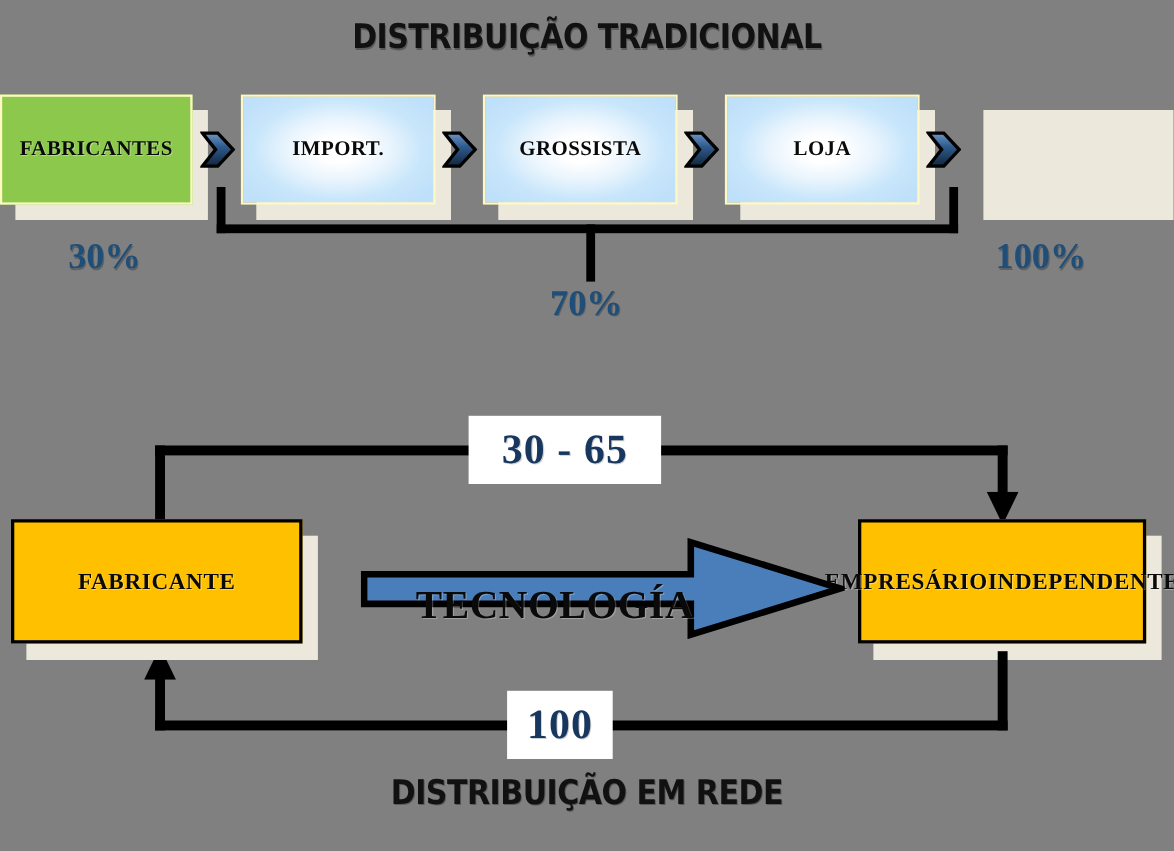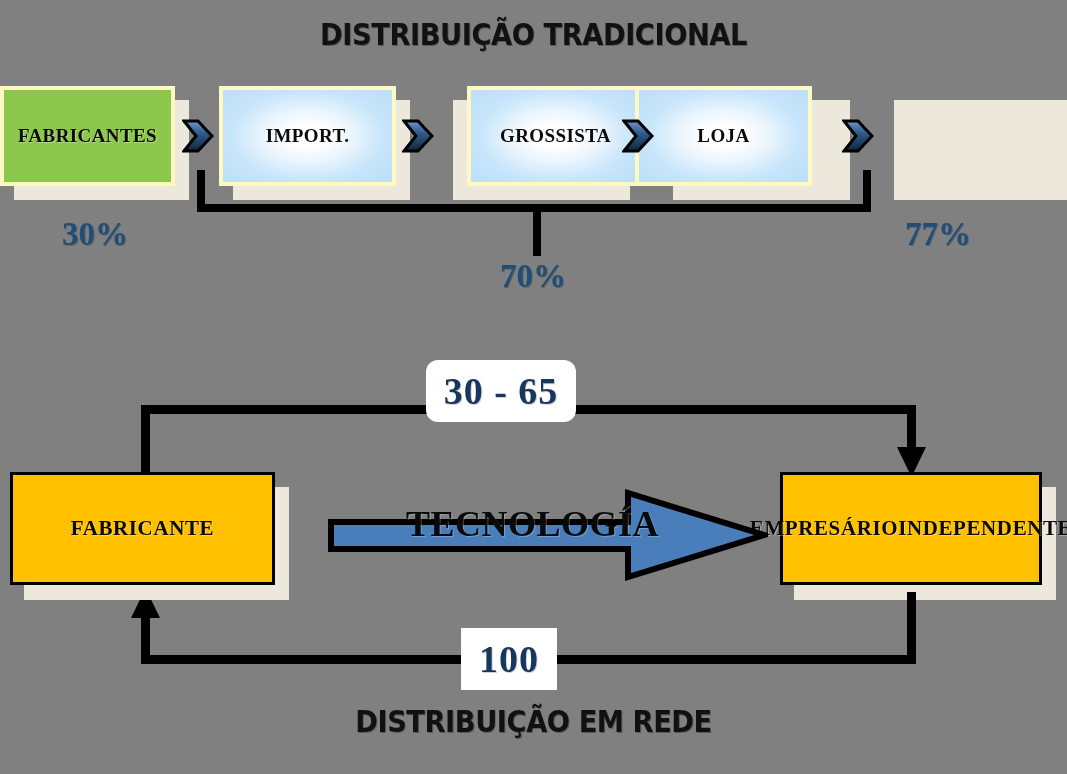--- a/index.html
+++ b/index.html
@@ -27,21 +27,21 @@
     transform:scaleX(0.88);
     text-shadow:1px 1px 0 #5a5a5a;
   }
   #title-top{top:16px;}
   #title-bottom{top:703px;}
 
   
   .pbox{
     position:absolute;
     box-sizing:border-box;
-    border:4px solid #fef9c3;
+    border:2px solid #fef9c3;
     display:flex;align-items:center;justify-content:center;
     font-family:"Liberation Serif", serif;
     font-weight:bold;
     font-size:19px;
     color:#0a0a0a;
     letter-spacing:0.4px;
     text-align:center;
     text-shadow:1px 1px 0 rgba(255,255,255,.35);
     z-index:6;
   }
@@ -139,25 +139,25 @@
   <div class="pshadow" style="left:894px;top:100px;width:173px;height:100px;"></div>
 
   <div class="pbox green" style="left:0px;top:86px;width:175px;height:100px;">
     <span>FABRICANTES</span>
   </div>
 
   <div class="pbox blue-radial" style="left:219px;top:86px;width:177px;height:100px;">
     <span>IMPORT.</span>
   </div>
 
-  <div class="pbox blue-radial" style="left:439px;top:86px;width:177px;height:100px;margin-left:28px;">
+  <div class="pbox blue-radial" style="left:439px;top:86px;width:177px;height:100px;">
     <span>GROSSISTA</span>
   </div>
 
-  <div class="pbox blue-radial" style="left:635px;top:86px;width:177px;height:100px;">
+  <div class="pbox blue-radial" style="left:659px;top:86px;width:177px;height:100px;">
     <span>LOJA</span>
   </div>
 
 
   <svg class="chev" style="left:182px;top:118px;" viewBox="0 0 32 36">
     <defs>
       <linearGradient id="cg" x1="0" y1="0" x2="0" y2="1">
         <stop offset="0%" stop-color="#6f95c4"></stop>
         <stop offset="40%" stop-color="#2f5c8f"></stop>
         <stop offset="100%" stop-color="#11263c"></stop>
@@ -178,21 +178,21 @@
     <path d="M2,3 L16,3 L30,18 L16,33 L2,33 L14,18 Z" fill="url(#cg)" stroke="#000" stroke-width="3"></path>
   </svg>
 
   <div class="bar" style="left:197px;top:170px;width:8px;height:42px;"></div>
   <div class="bar" style="left:863px;top:170px;width:8px;height:42px;"></div>
   <div class="bar" style="left:197px;top:204px;width:674px;height:8px;"></div>
   <div class="bar" style="left:533px;top:204px;width:8px;height:52px;"></div>
 
   <div class="pct" style="left:62px;top:216px;">30%</div>
   <div class="pct" style="left:500px;top:258px;">70%</div>
-  <div class="pct" style="left:905px;top:216px;">77%</div>
+  <div class="pct" style="left:905px;top:216px;">100%</div>
 
   <div class="bar" style="left:141px;top:405px;width:775px;height:9px;"></div>
   <div class="bar" style="left:141px;top:405px;width:9px;height:72px;"></div>
   <div class="bar" style="left:907px;top:405px;width:9px;height:48px;"></div>
   <svg class="abs" style="left:897px;top:447px;width:29px;height:30px;" viewBox="0 0 29 30">
     <path d="M0,0 L29,0 L14.5,30 Z" fill="#000"></path>
   </svg>
 
   <div class="bar" style="left:141px;top:655px;width:775px;height:9px;"></div>
   <div class="bar" style="left:907px;top:592px;width:9px;height:72px;"></div>
@@ -209,21 +209,21 @@
   </div>
 
   <div class="ybox" style="left:780px;top:472px;width:262px;height:113px;flex-direction:row;">
     <span>EMPRESÁRIO</span>
     <span>INDEPENDENTE</span>
   </div>
 
   <svg id="tech-arrow" style="left:328px;top:489px;width:440px;height:92px;" viewBox="0 0 440 92">
     <path d="M3,33 L300,33 L300,4 L436,46 L300,88 L300,60 L3,60 Z" fill="#4A7EBB" stroke="#000" stroke-width="6" stroke-linejoin="miter"></path>
   </svg>
-  <div id="tech-label" style="left:378px;top:503px;margin-left:28px;">TECNOLOGÍA</div>
-
-  <div class="chip" style="left:426px;top:360px;width:150px;height:62px;border-radius:12px;">30 - 65</div>
+  <div id="tech-label" style="left:378px;top:529px;">TECNOLOGÍA</div>
+
+  <div class="chip" style="left:426px;top:378px;width:175px;height:62px;">30 - 65</div>
 
   <div class="chip" style="left:461px;top:628px;width:96px;height:62px;">100</div>
 
   <div class="title" id="title-bottom">DISTRIBUIÇÃO EM REDE</div>
 
 </div>
 
 </body></html>

